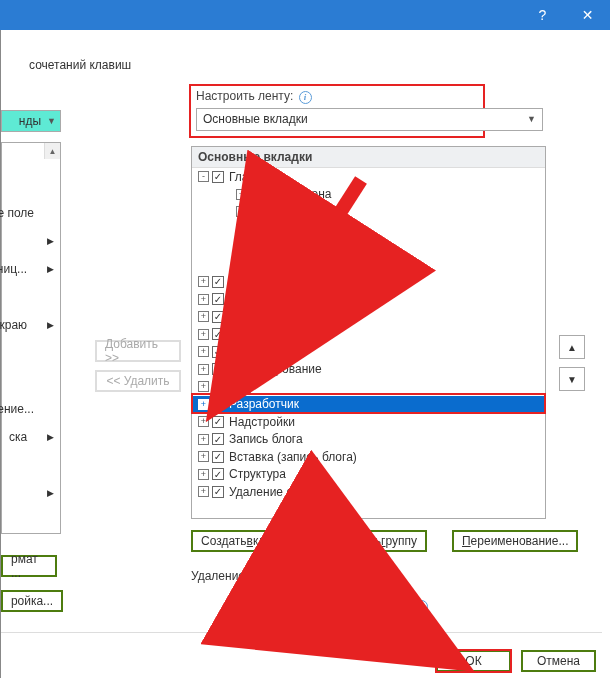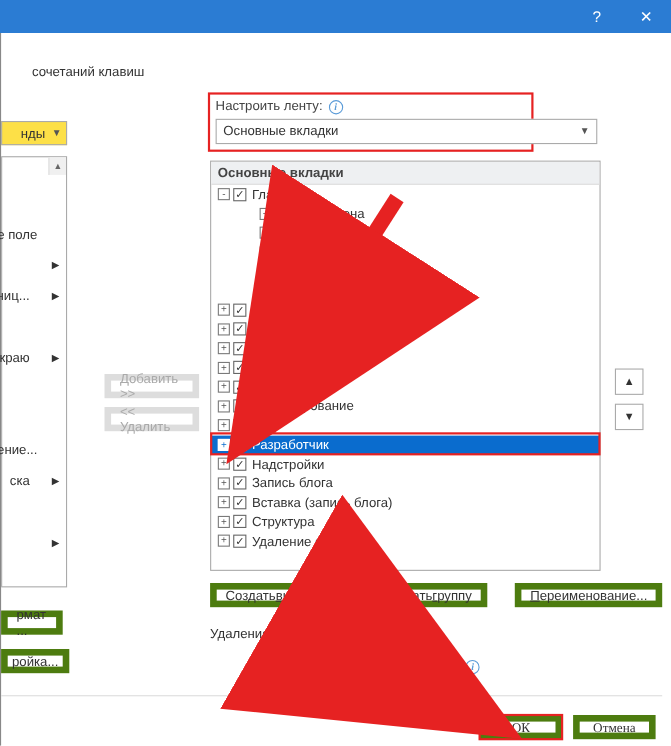--- a/index.html
+++ b/index.html
@@ -31,21 +31,21 @@
     background:#fff;
     border-left:1px solid #888;
   }
   .left-title {
     position:absolute; left:4px; top:28px; font-size:12px; color:#333;
     white-space:nowrap;
     margin-left:24px;
   }
   .combo-frag {
     position:absolute; left:0; top:80px; width:60px; height:22px;
-    border:1px solid #aaa; background:#fde047;
+    border:1px solid #aaa; background:#5eead4;
     display:flex; align-items:center; justify-content:flex-end;
     padding:0 4px;
   }
   .combo-frag .lbl { flex:1; text-align:right; overflow:hidden; }
   .caret { font-size:9px; color:#555; margin-left:6px; }
   .listbox-frag {
     position:absolute; left:0; top:112px; width:60px; height:392px;
     border:1px solid #aaa; background:#fff;
     display:flex; flex-direction:column; justify-content:flex-start;
   }
@@ -56,21 +56,21 @@
     font-size:8px; color:#666;
   }
   .listbox-frag .item {
     height:28px; padding:0 6px 0 0; display:flex; align-items:center;
     justify-content:flex-end; color:#333;
     border-bottom:none; white-space:nowrap;
   }
   .listbox-frag .item .arrow { font-size:9px; color:#333; }
   .listbox-frag .item span.txt { margin-right:20px; }
   .btn-flat {
-    border:6px solid #4d7c0f; background:#fff;
+    border:2px solid #4d7c0f; background:#fff;
     display:inline-flex; align-items:center; justify-content:center;
     padding:0 8px; height:22px; font-size:12px; color:#333;
     cursor:pointer;
   }
   .btn-flat.disabled { color:#aaa; border-color:#ddd; }
   .cfg-label { font-size:12px; color:#444; }
   .info-icon {
     display:inline-flex; width:13px; height:13px; border:1px solid #5a9bd8;
     border-radius:50%; color:#5a9bd8; font-size:9px; font-weight:bold;
     align-items:center; justify-content:center; margin-left:2px; font-style:italic;
@@ -138,21 +138,21 @@
     position:absolute; left:270px; top:565px; display:flex; align-items:center; gap:6px;
   }
   .left-btn1 { position:absolute; left:0; top:525px; width:56px; height:22px; }
   .left-btn2 { position:absolute; left:0; top:560px; width:62px; height:22px; }
   .rule {
     position:absolute; left:0; top:602px; width:601px; height:1px; background:#ddd;
   }
   .dialog-btns {
     position:absolute; right:14px; top:620px; display:flex; gap:10px;
   }
-  .dialog-btns .btn-flat { width:75px; justify-content:center;font-family:Liberation Serif, serif; }
+  .dialog-btns .btn-flat { width:75px; justify-content:center; }
   .arrow-svg { position:absolute; pointer-events:none; }
 </style>
 </head>
 <body>
 
 <div class="titlebar">
   <div class="btn">?</div>
   <div class="btn">✕</div>
 </div>
 

